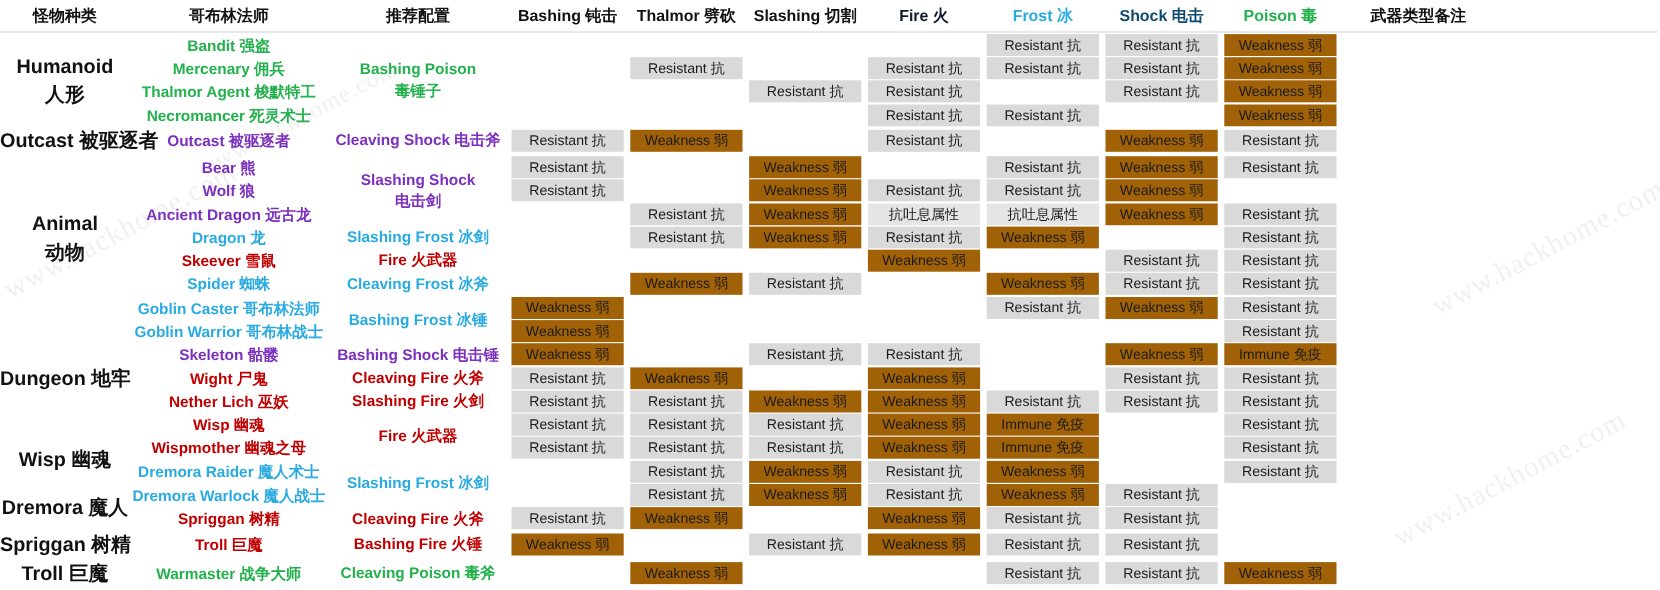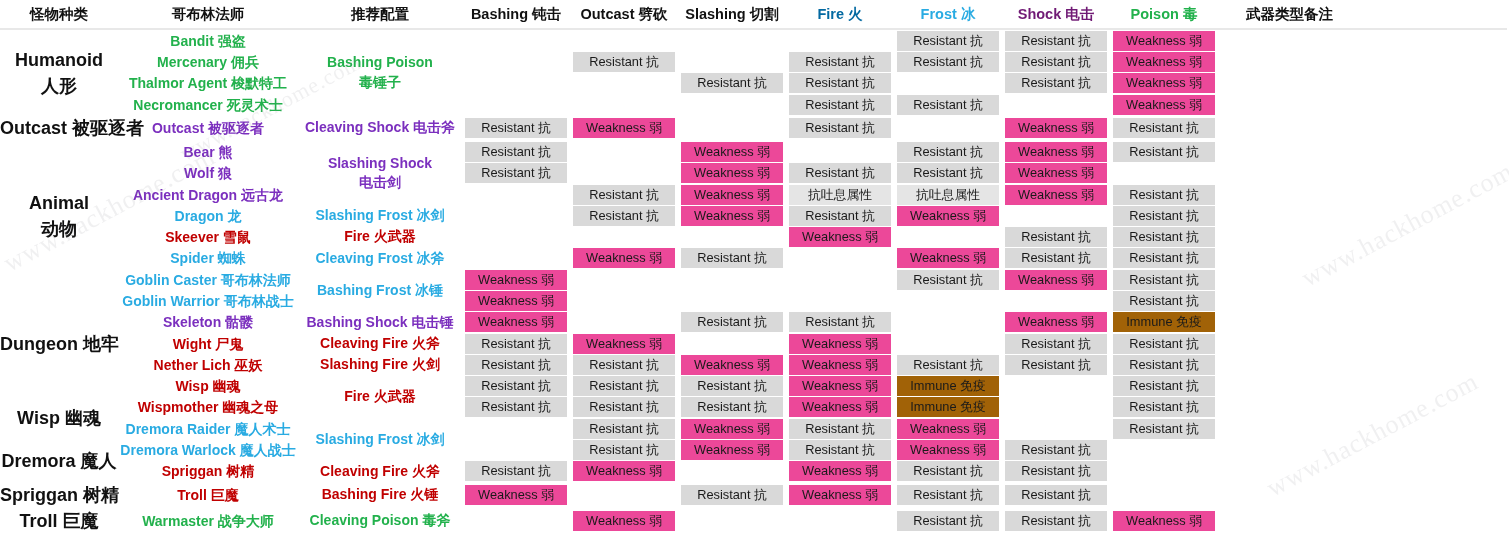--- a/index.html
+++ b/index.html
@@ -82,21 +82,21 @@
   .val{
     display:block;
     margin:0 3px;
     height:20px;
     line-height:20px;
     font-size:12.8px;
     color:#1a1a1a;
     border-radius:0;
   }
   .v-res{background:#d9d9d9;}
-  .v-weak{background:#ec4899;}
+  .v-weak{background:#a16207;}
   .v-imm{background:#a16207;}
   .v-breath{background:#e5e5e5;}
   .v-none{background:transparent;}
 
   
   td.notes{
     text-align:left;
     vertical-align:middle;
     font-size:14px;
     color:#3f3f3f;
@@ -105,22 +105,22 @@
   }
   th.notes-h{text-align:left;padding-left:28px;}
 
   
   .t-green {color:#22b14c;}
   .t-purple{color:#7b2fbe;}
   .t-blue  {color:#29abe2;}
   .t-red   {color:#c00000;}
   .t-black {color:#111111;}
   .t-frost {color:#29abe2;}
-  .t-shock {color:#701a75;}
-  .t-fire  {color:#0369a1;margin-top:36px;}
+  .t-shock {color:#0c4a6e;}
+  .t-fire  {color:#0f172a;margin-top:36px;}
   .t-poison{color:#22b14c;}
 </style>
 </head>
 <body>
 
 <div id="wrap">
 
   <div class="wm a">www.hackhome.com</div>
   <div class="wm b">www.hackhome.com</div>
   <div class="wm c">www.hackhome.com</div>
@@ -139,21 +139,21 @@
         <col class="c-dmg">
         <col class="c-dmg">
       <col class="c-note">
     </colgroup>
     <thead>
       <tr>
         <th class="t-black">怪物种类</th>
         <th class="t-black">哥布林法师</th>
         <th class="t-black">推荐配置</th>
         <th class="t-black">Bashing 钝击</th>
-        <th class="t-black">Outcast 劈砍</th>
+        <th class="t-black">Thalmor 劈砍</th>
         <th class="t-black">Slashing 切割</th>
         <th class="t-fire">Fire 火</th>
         <th class="t-frost">Frost 冰</th>
         <th class="t-shock">Shock 电击</th>
         <th class="t-poison">Poison 毒</th>
         <th class="notes-h t-black">武器类型备注</th>
       </tr>
     </thead>
     <tbody id="tbody">
         <tr>

